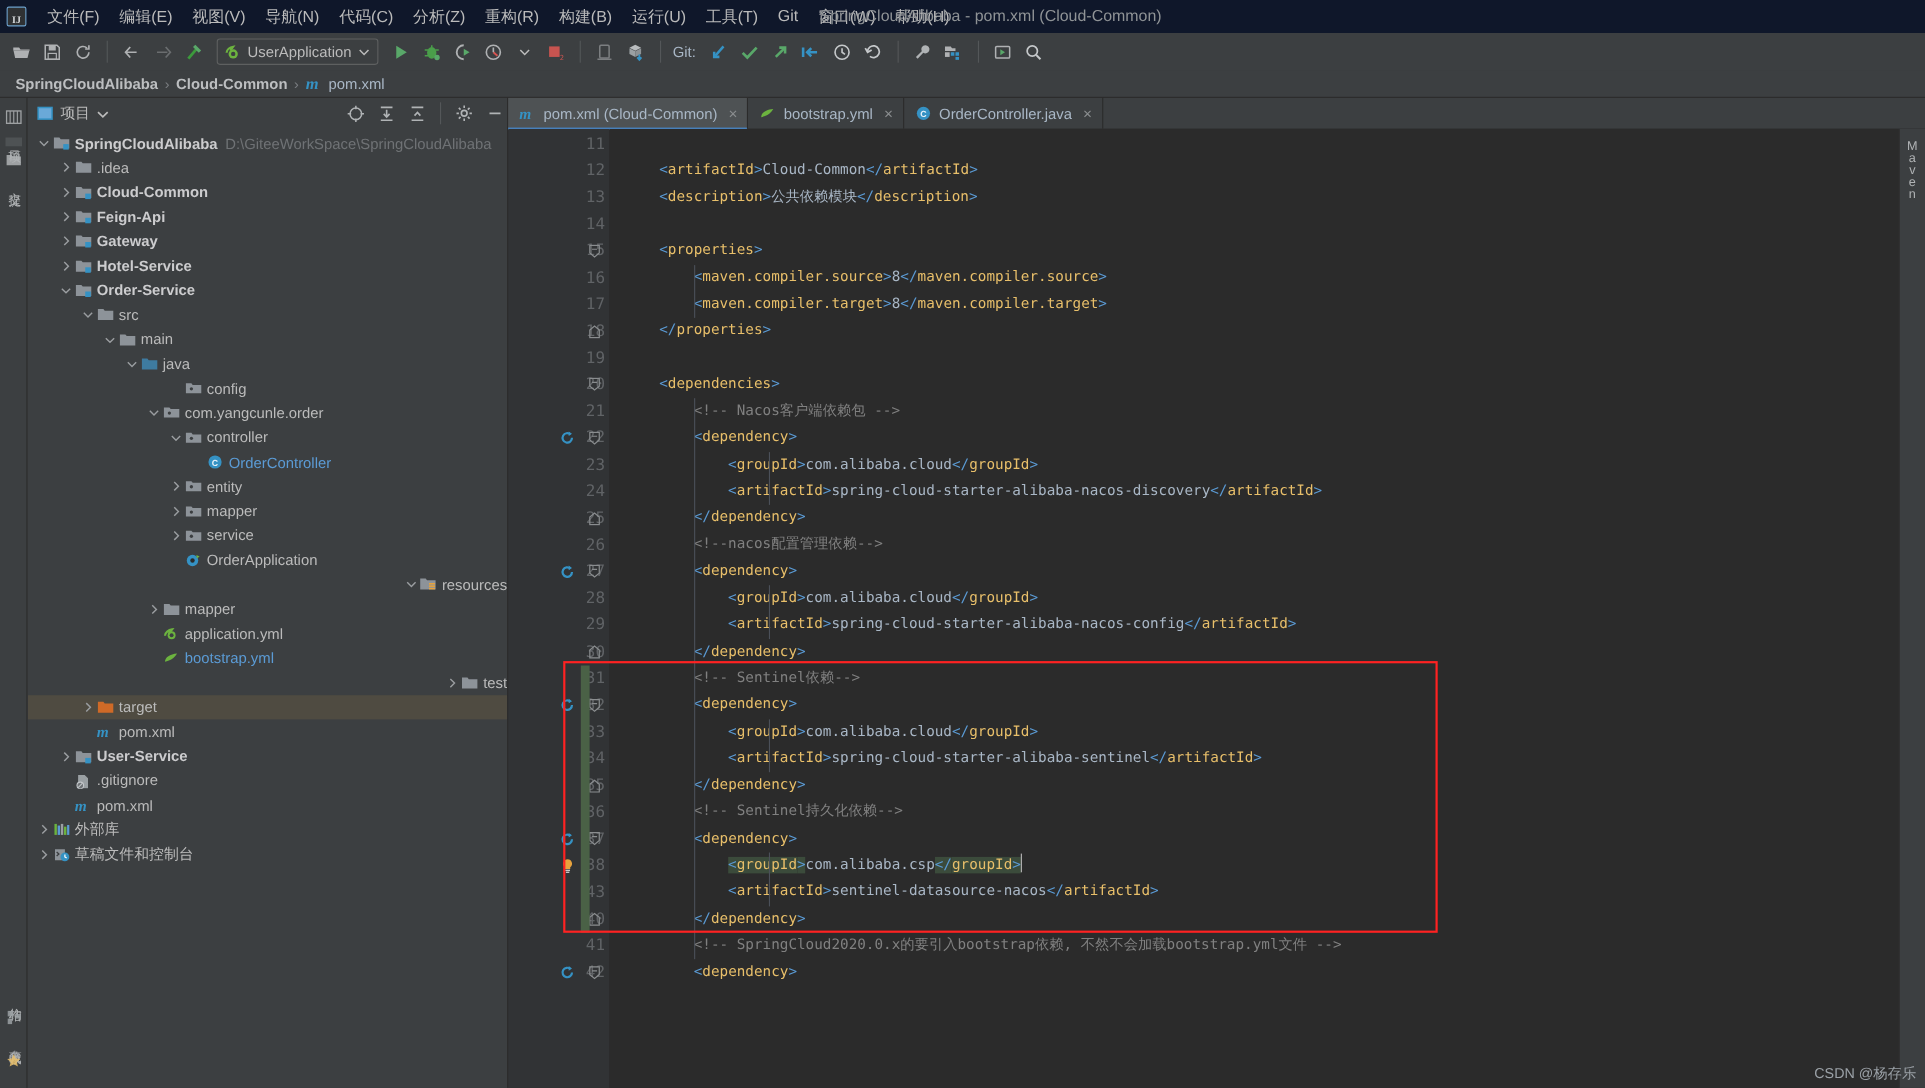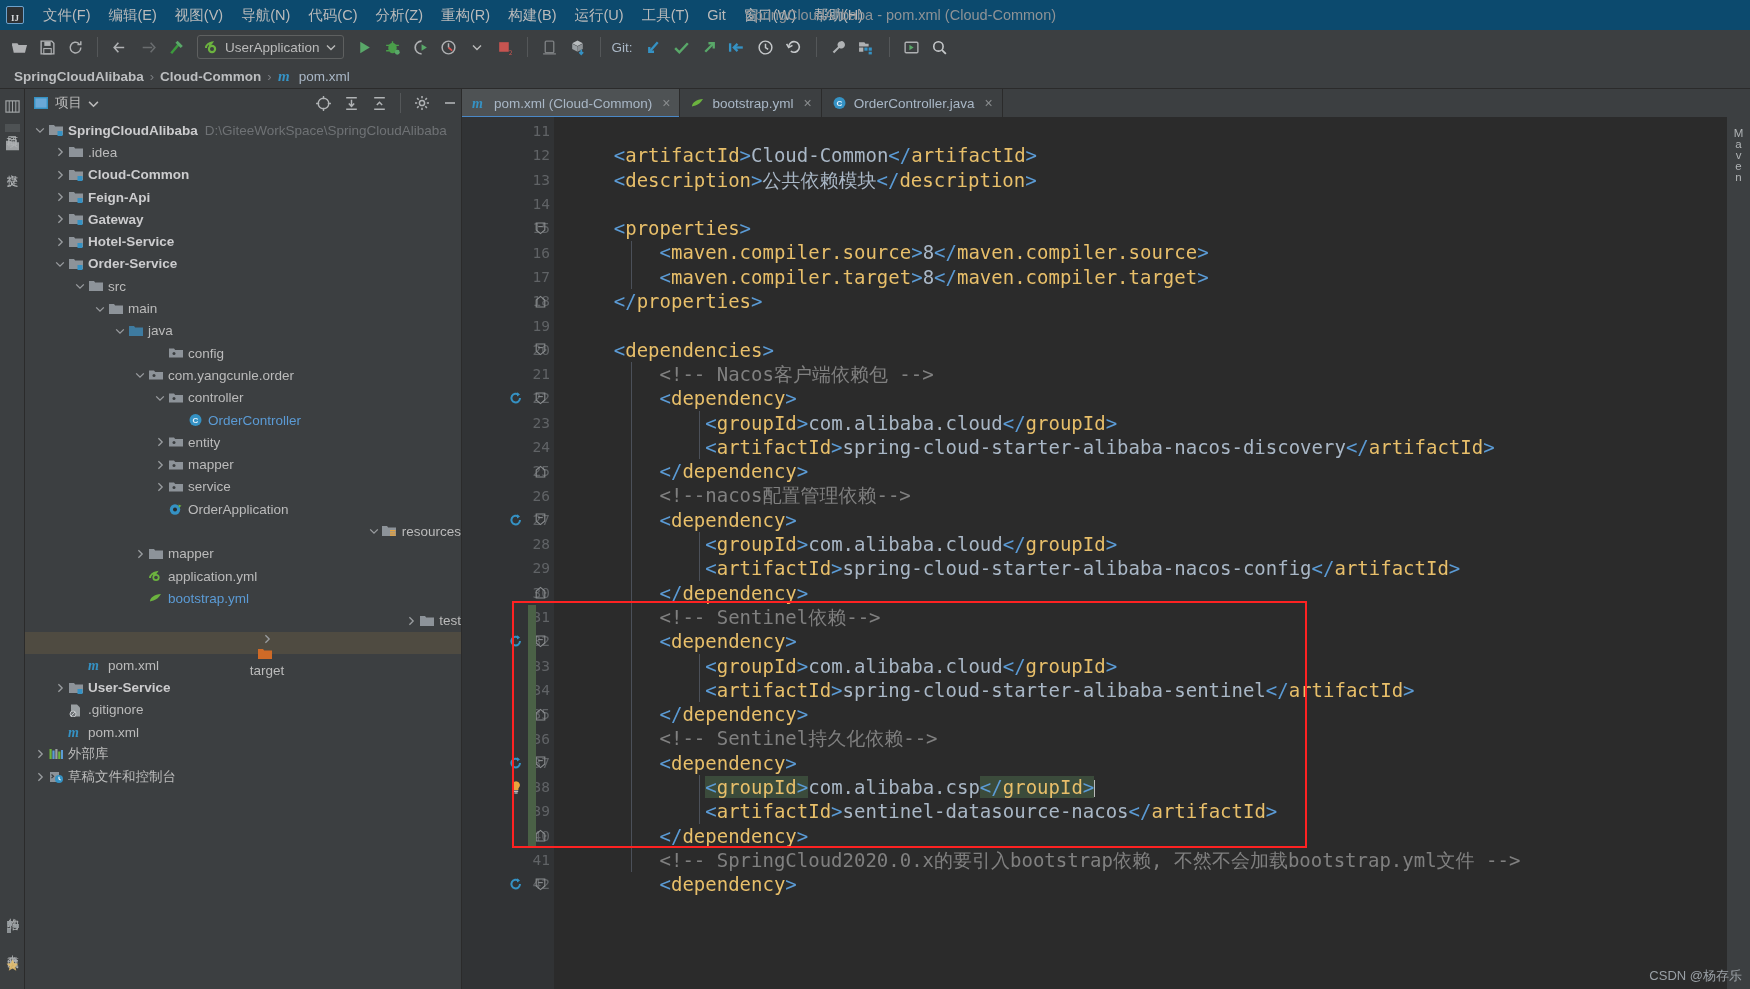--- a/index.html
+++ b/index.html
@@ -7,21 +7,21 @@
     width: 1750px; height: 989px;
     background: #3c3f41;
     font-family: "Liberation Sans", sans-serif;
     overflow: hidden;
     -webkit-font-smoothing: antialiased;
   }
   .app { position: relative; width: 1750px; height: 989px; display: flex; flex-direction: column; background:#3c3f41; }
 
   
   .menubar {
-    height: 30px; background: #0c4a6e; display: flex; align-items: center;
+    height: 30px; background: #0f172a; display: flex; align-items: center;
     padding-left: 6px; flex: 0 0 30px; position: relative;
   }
   .ij-logo {
     width: 18px; height: 18px; border: 1.5px solid #6ea2cc; border-radius: 2px;
     display: flex; align-items: flex-end; justify-content: center;
     font-size: 9px; color: #d7dadc; font-weight: bold; margin-right: 10px;
     font-family: "Liberation Serif", serif; line-height: 10px;
     background: #2f3133;
   }
   .menuitem {
@@ -115,21 +115,21 @@
     padding-top: 2px;
   }
   .gline { height:24.3px; display:flex; align-items:center; justify-content:flex-end;
            padding-right: 4px; position:relative; }
   .gnum { color:#606366; width:24px; text-align:right; }
   .gmark { position:absolute; left:44px; width:20px; height:24px; display:flex; align-items:center; justify-content:center;}
   .gfold { position:absolute; left:70px; width:16px; height:24px; display:flex; align-items:center; justify-content:center;}
 
   .codewrap { flex:1 1 auto; position:relative; background:#2b2b2b; overflow:hidden; padding-top:2px; }
   .cline { height:24.3px; line-height:24.3px; white-space:pre;
-           font-family:"DejaVu Sans Mono", monospace; font-size:19px; padding-left:14px; }
+           font-family:"DejaVu Sans Mono", monospace; font-size:13px; padding-left:14px; }
   .tag   { color:#e8bf6a; }
   .br    { color:#5b9bd5; }
   .txt   { color:#a9b7c6; }
   .cmt   { color:#808080; }
   .hl    { background:#3b4b3b; }
   .caret { display:inline-block; width:1px; height:17px; background:#bbb; vertical-align:-3px; }
 
   
   .iguide { position:absolute; width:1px; background:#4b5059; }
   
@@ -718,21 +718,21 @@
                 <path d="M3.4 1.2L7.2 5l-3.8 3.8" fill="none" stroke="#9a9da0" stroke-width="1.3"></path>
               </svg>
             </span>
             <span class="ic">
               <svg width="16" height="14" viewBox="0 0 16 14">
                 <path d="M1 2h5l1.2 1.5H15V12H1z" fill="#8d9399"></path>
               </svg>
             </span>
             <span class="nm">test</span>
           </div>
-          <div class="trow sel" style="padding-left: 48px; flex-direction: column;">
+          <div class="trow sel" style="padding-left: 48px;">
             <span class="arrow">
               <svg width="10" height="10" viewBox="0 0 10 10">
                 <path d="M3.4 1.2L7.2 5l-3.8 3.8" fill="none" stroke="#9a9da0" stroke-width="1.3"></path>
               </svg>
             </span>
             <span class="ic">
               <svg width="16" height="14" viewBox="0 0 16 14">
                 <path d="M1 2h5l1.2 1.5H15V12H1z" fill="#cf6a27"></path>
               </svg>
             </span>
@@ -1015,21 +1015,21 @@
               <span class="gnum">38</span>
               <span class="gmark">
                 <svg width="14" height="15" viewBox="0 0 14 15">
                   <path d="M7 1.2a4 4 0 0 1 2.4 7.2V10H4.6V8.4A4 4 0 0 1 7 1.2z" fill="#e8a33d"></path>
                   <rect x="4.8" y="10.6" width="4.4" height="1.3" fill="#c9c9c9"></rect>
                   <rect x="5.4" y="12.4" width="3.2" height="1.2" fill="#c9c9c9"></rect>
                 </svg>
               </span>
             </div>
             <div class="gline">
-              <span class="gnum">39</span>
+              <span class="gnum">43</span>
             </div>
             <div class="gline">
               <span class="gnum">40</span>
               <span class="gfold">
                 <svg width="11" height="13" viewBox="0 0 11 13">
                   <path d="M1.2 12h8.6V5L5.5 1.4 1.2 5z" fill="none" stroke="#8a8d8f" stroke-width="1.1"></path>
                 </svg>
               </span>
             </div>
             <div class="gline">

